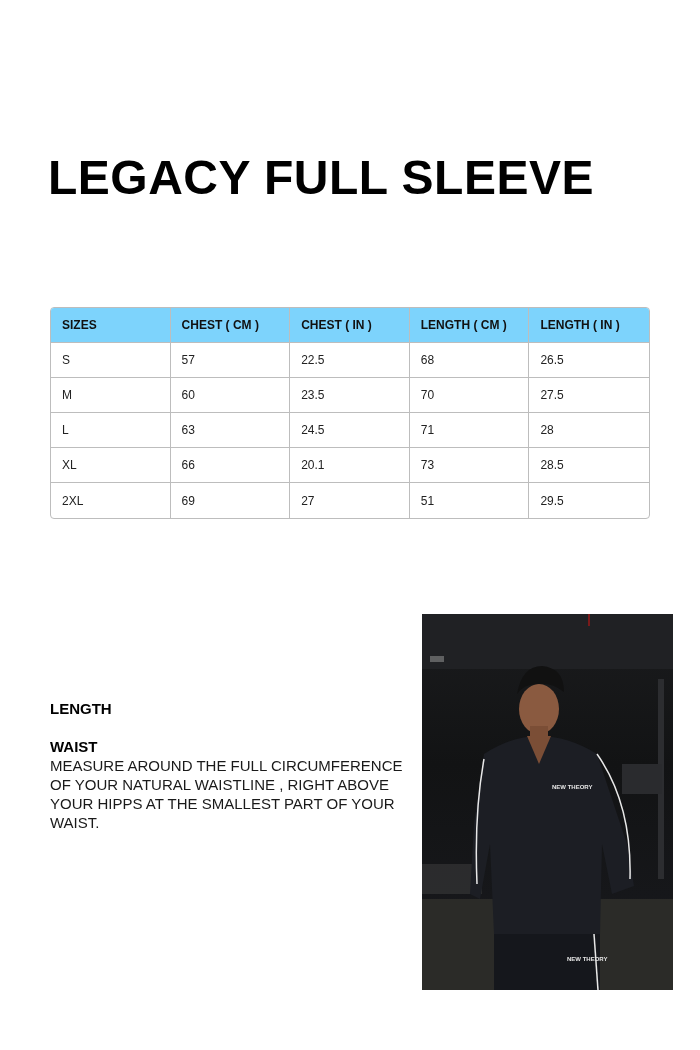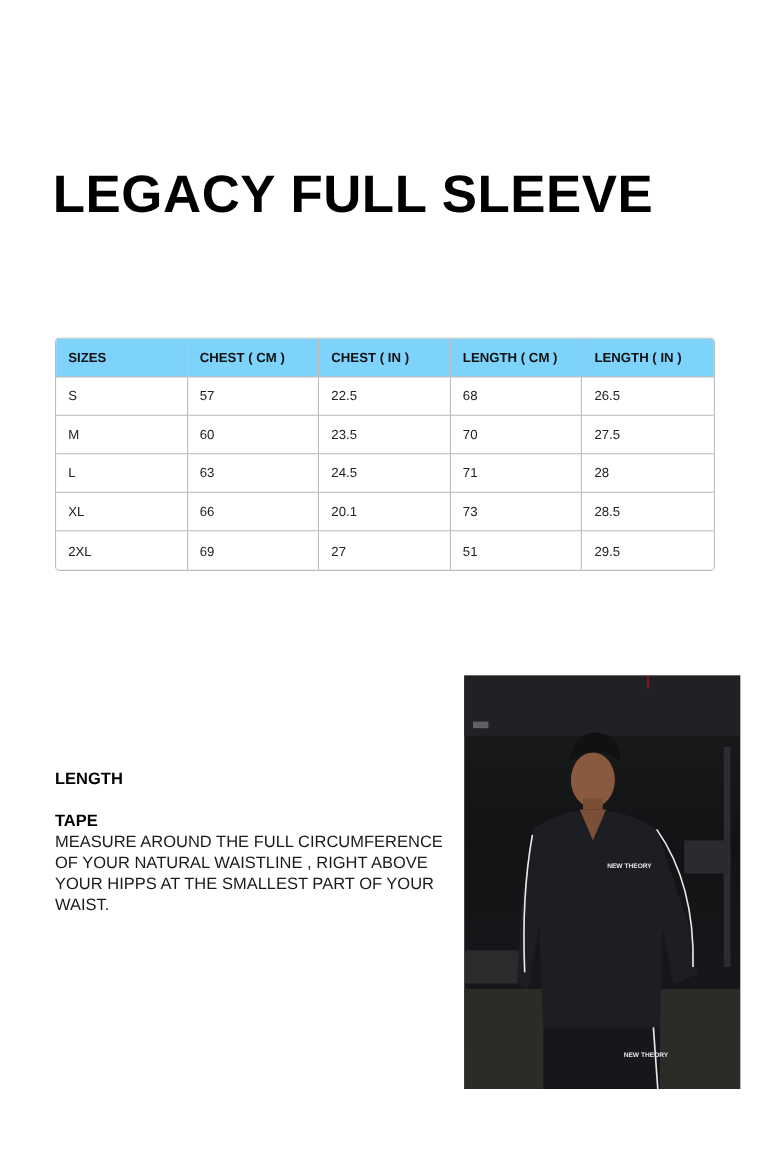--- a/index.html
+++ b/index.html
@@ -67,21 +67,21 @@
       <td>51</td>
       <td>29.5</td>
     </tr>
   </tbody>
 </table>
 
 <div class="measure">
   <div class="gap"></div>
   <div class="h">LENGTH</div>
   <div class="gap"></div>
-  <div class="h">TAPE</div>
+  <div class="h">WAIST</div>
   <div>MEASURE AROUND THE FULL CIRCUMFERENCE OF YOUR NATURAL WAISTLINE , RIGHT ABOVE YOUR HIPPS AT THE SMALLEST PART OF YOUR WAIST.</div>
 </div>
 
 <div class="photo">
   <svg width="251" height="376" viewBox="0 0 251 376">
 
     <rect x="0" y="0" width="251" height="55" fill="#202124"></rect>
     <rect x="166" y="0" width="2" height="12" fill="#7a1a1a"></rect>
     <rect x="8" y="42" width="14" height="6" fill="#8a8a8a" opacity="0.6"></rect>
     <rect x="236" y="65" width="6" height="200" fill="#2c2d30"></rect>

